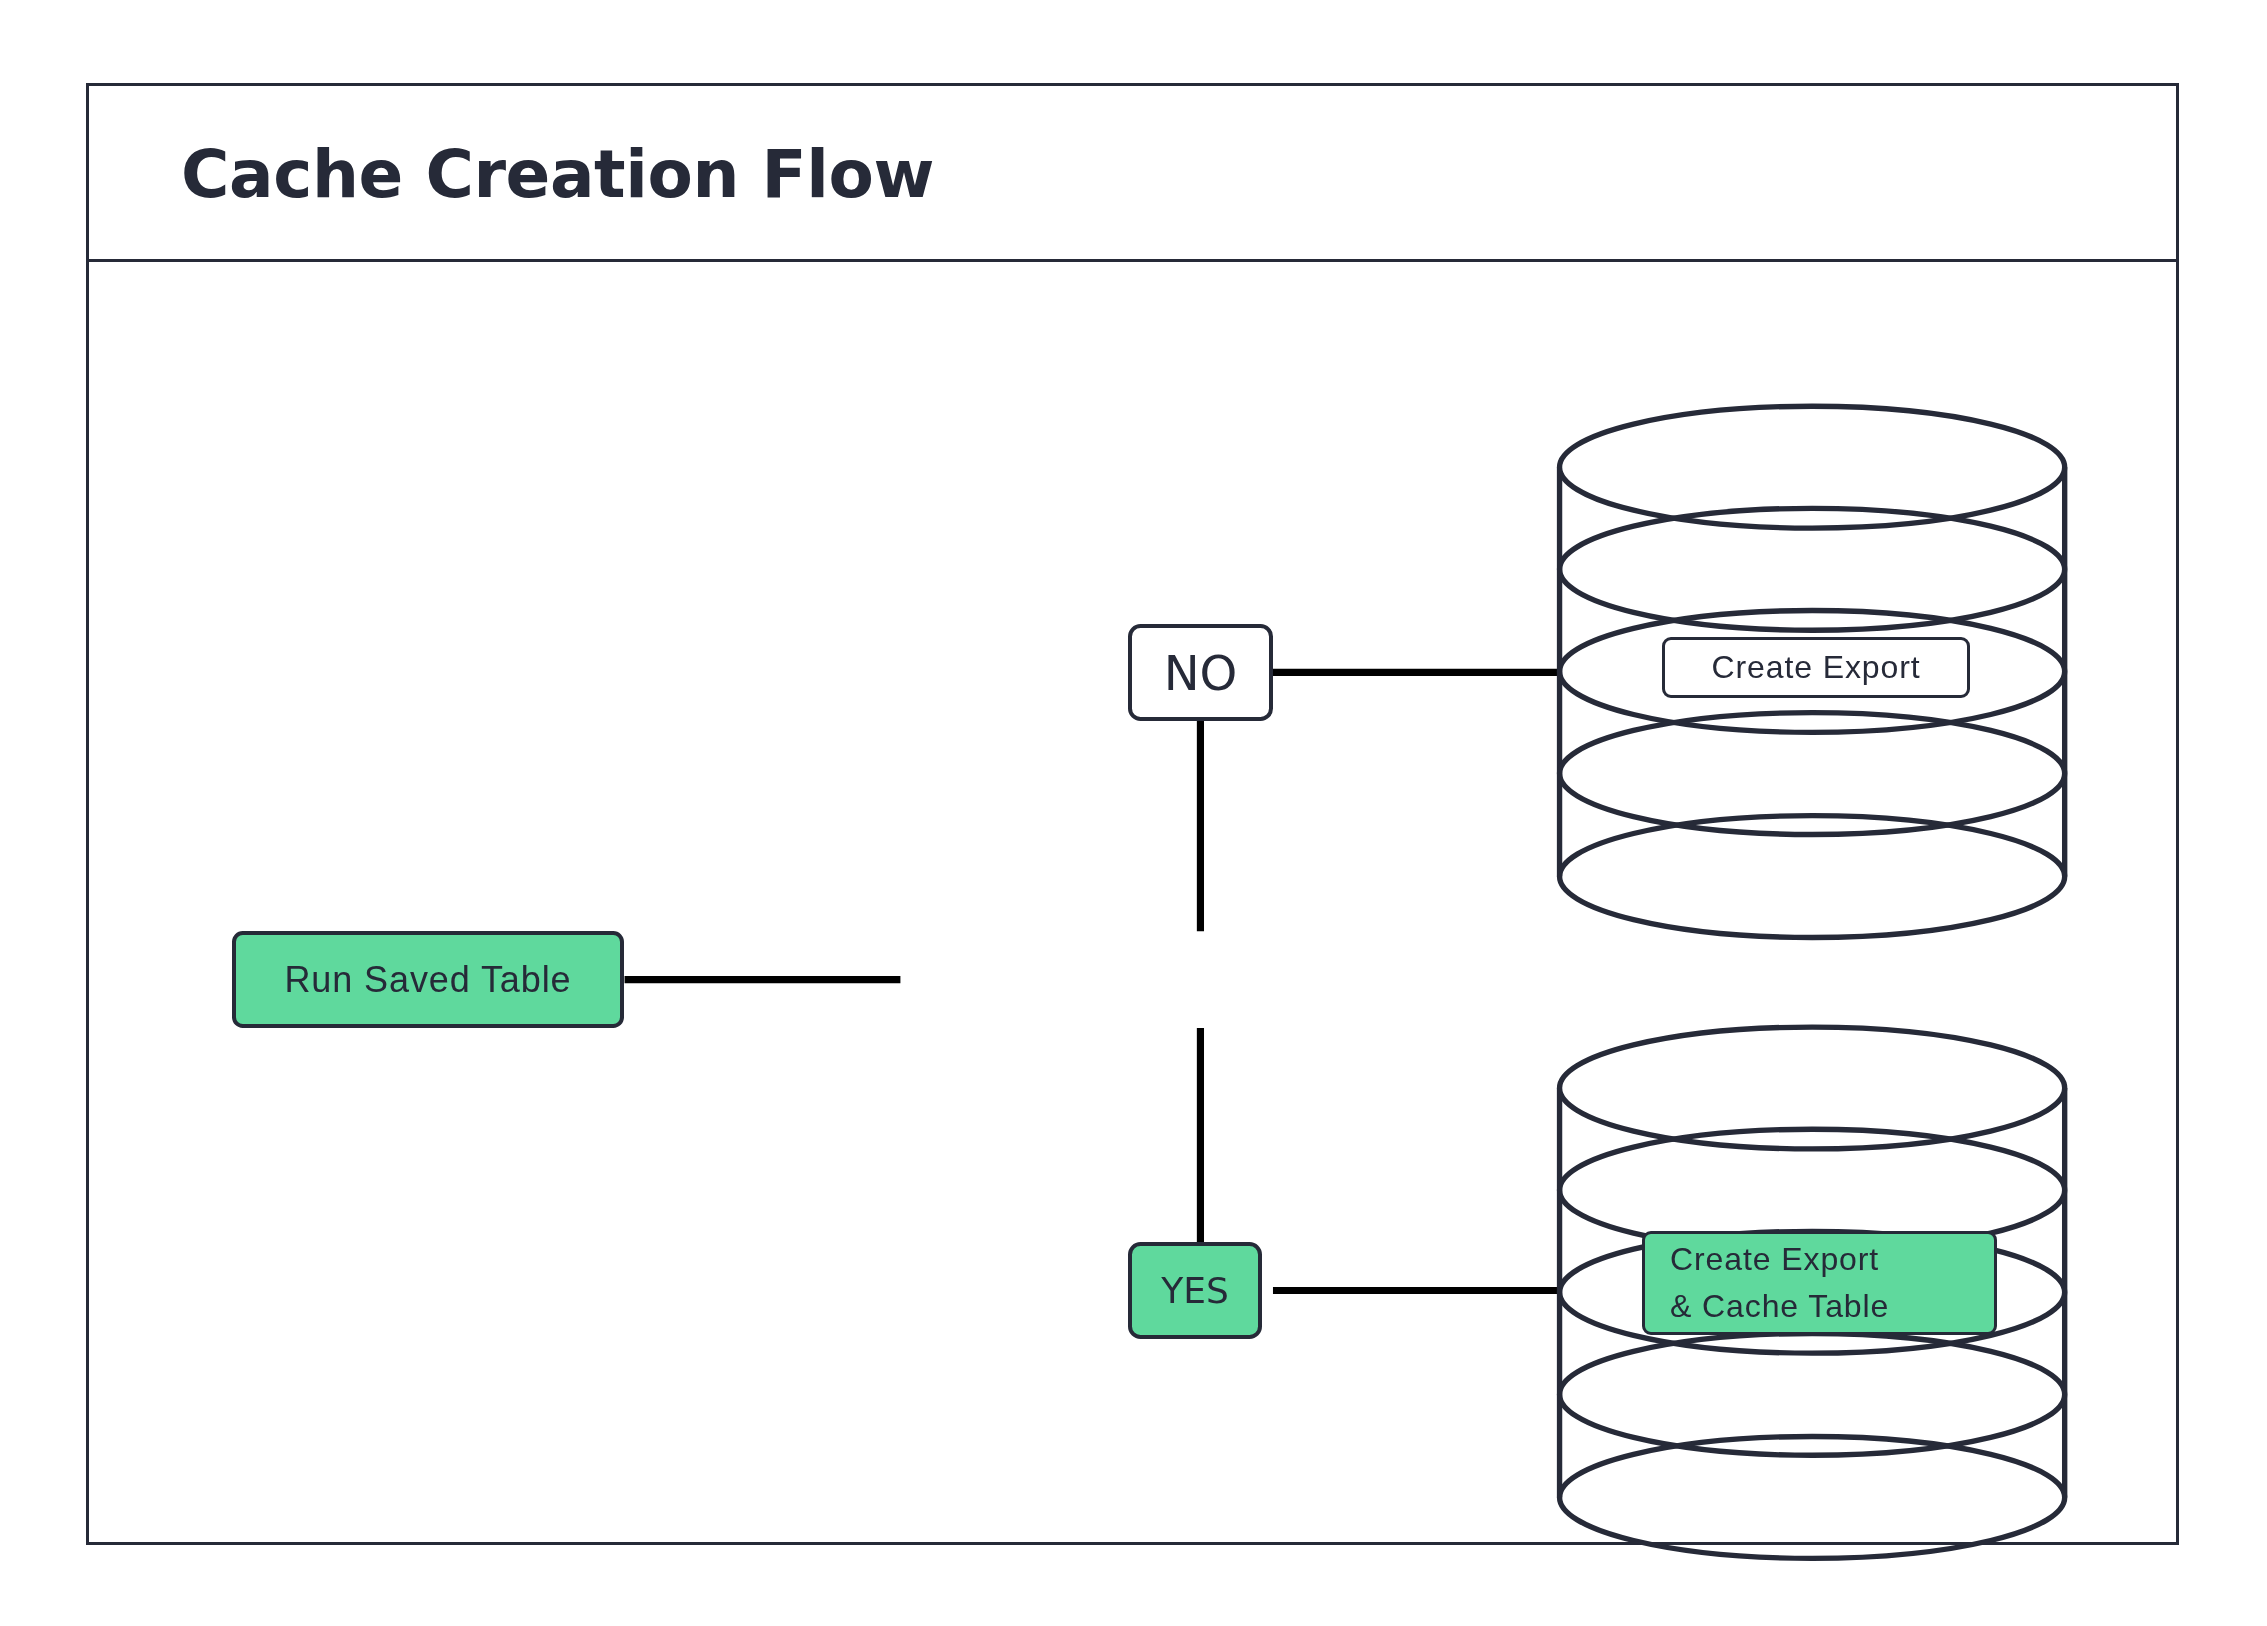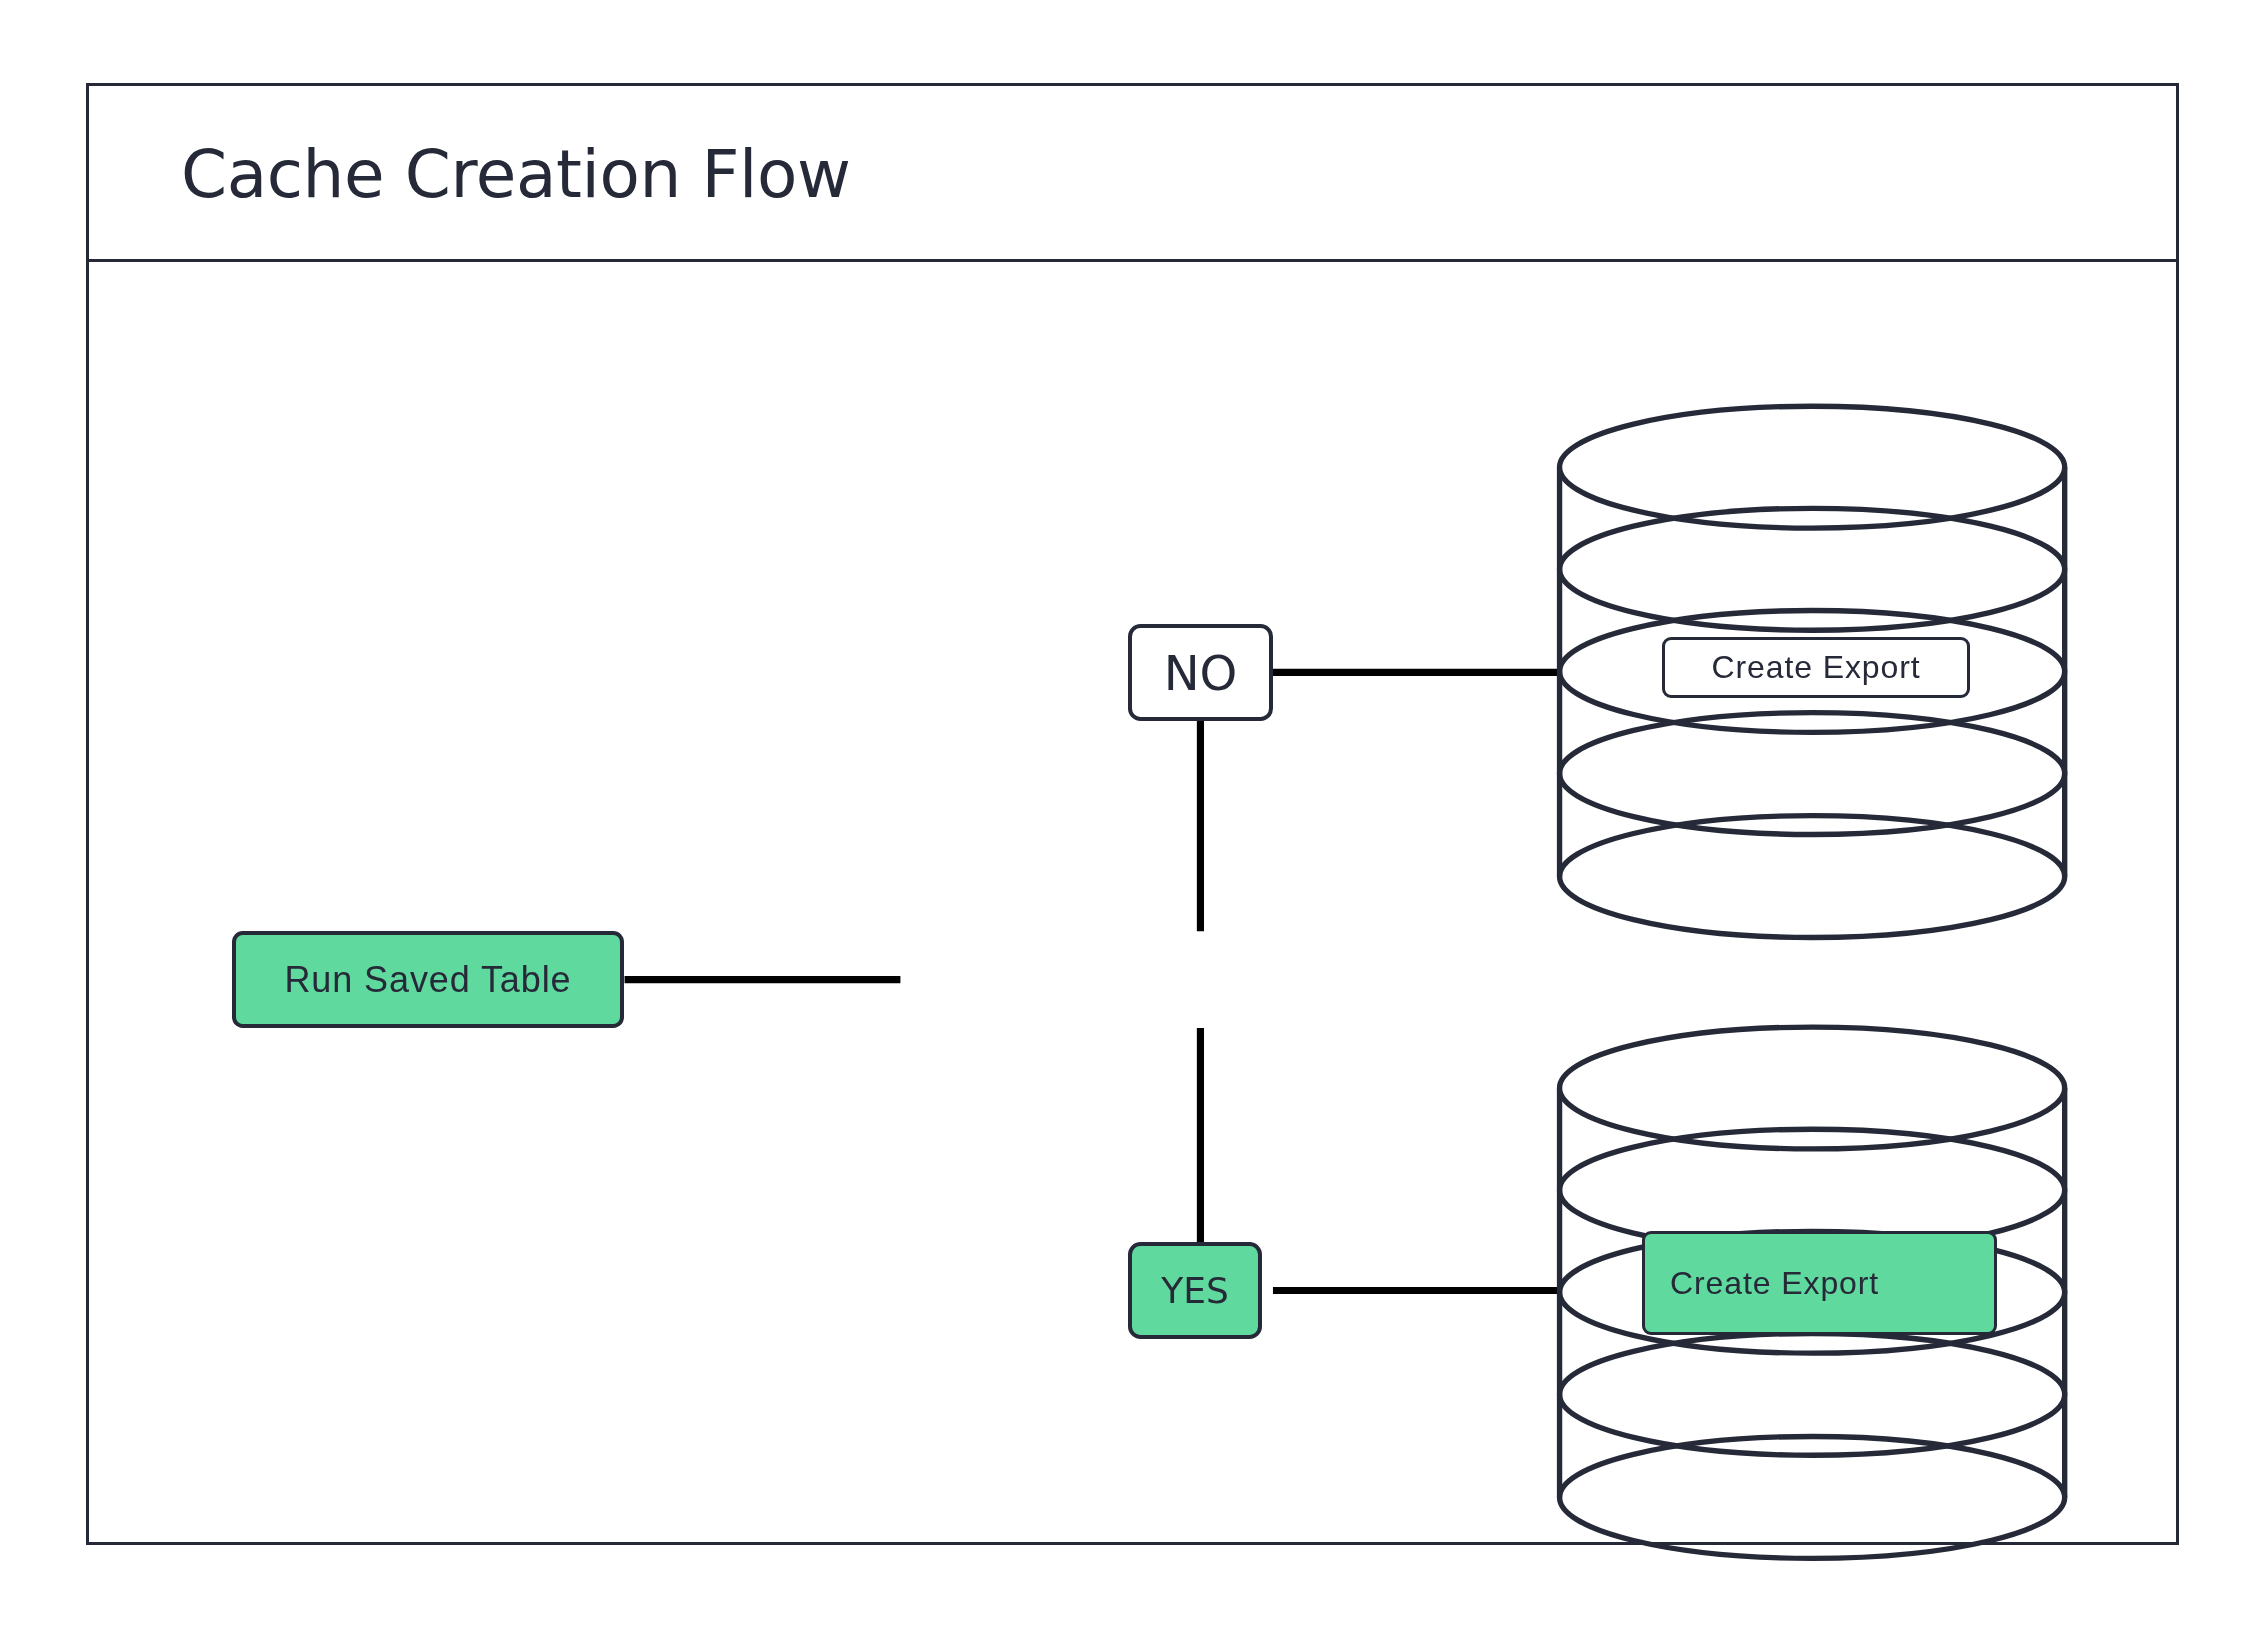--- a/index.html
+++ b/index.html
@@ -42,21 +42,21 @@
     border-bottom: 3.6px solid #262a38;
     box-sizing: border-box;
   }
 
   .diagram-title {
     position: absolute;
     left: 92px;
     top: 50px;
     font-family: "DejaVu Sans", "Liberation Sans", sans-serif;
     font-size: 66px;
-    font-weight: normal;
+    font-weight: bold;
     letter-spacing: -0.4px;
     color: #262a38;
     white-space: nowrap;
   }
 
   .canvas {
     position: absolute;
     left: 0;
     top: 176px;
     width: 100%;
@@ -226,18 +226,19 @@
 
 
       <div class="node node-no">NO</div>
 
       <div class="node node-yes">YES</div>
 
       <div class="node label-create-export">Create Export</div>
 
       <div class="node label-create-export-cache">
         <span class="line">Create Export</span>
+        <span class="line">&amp; Cache Table</span>
       </div>
 
     </div>
   </div>
 </div>
 
 
 </body></html>

